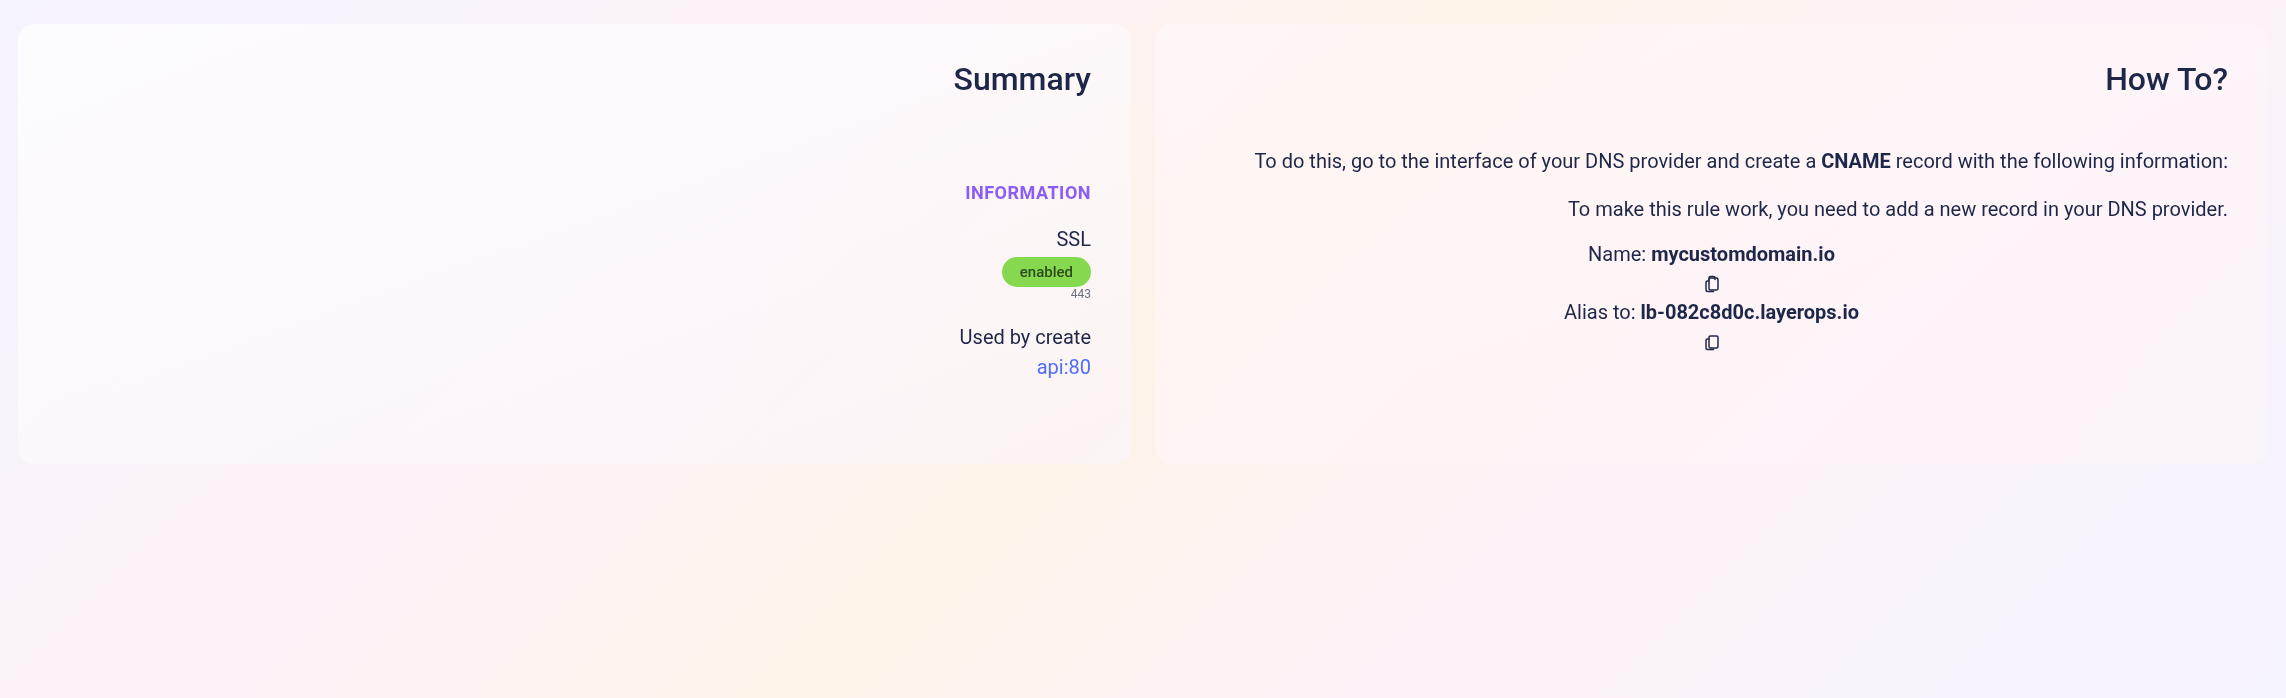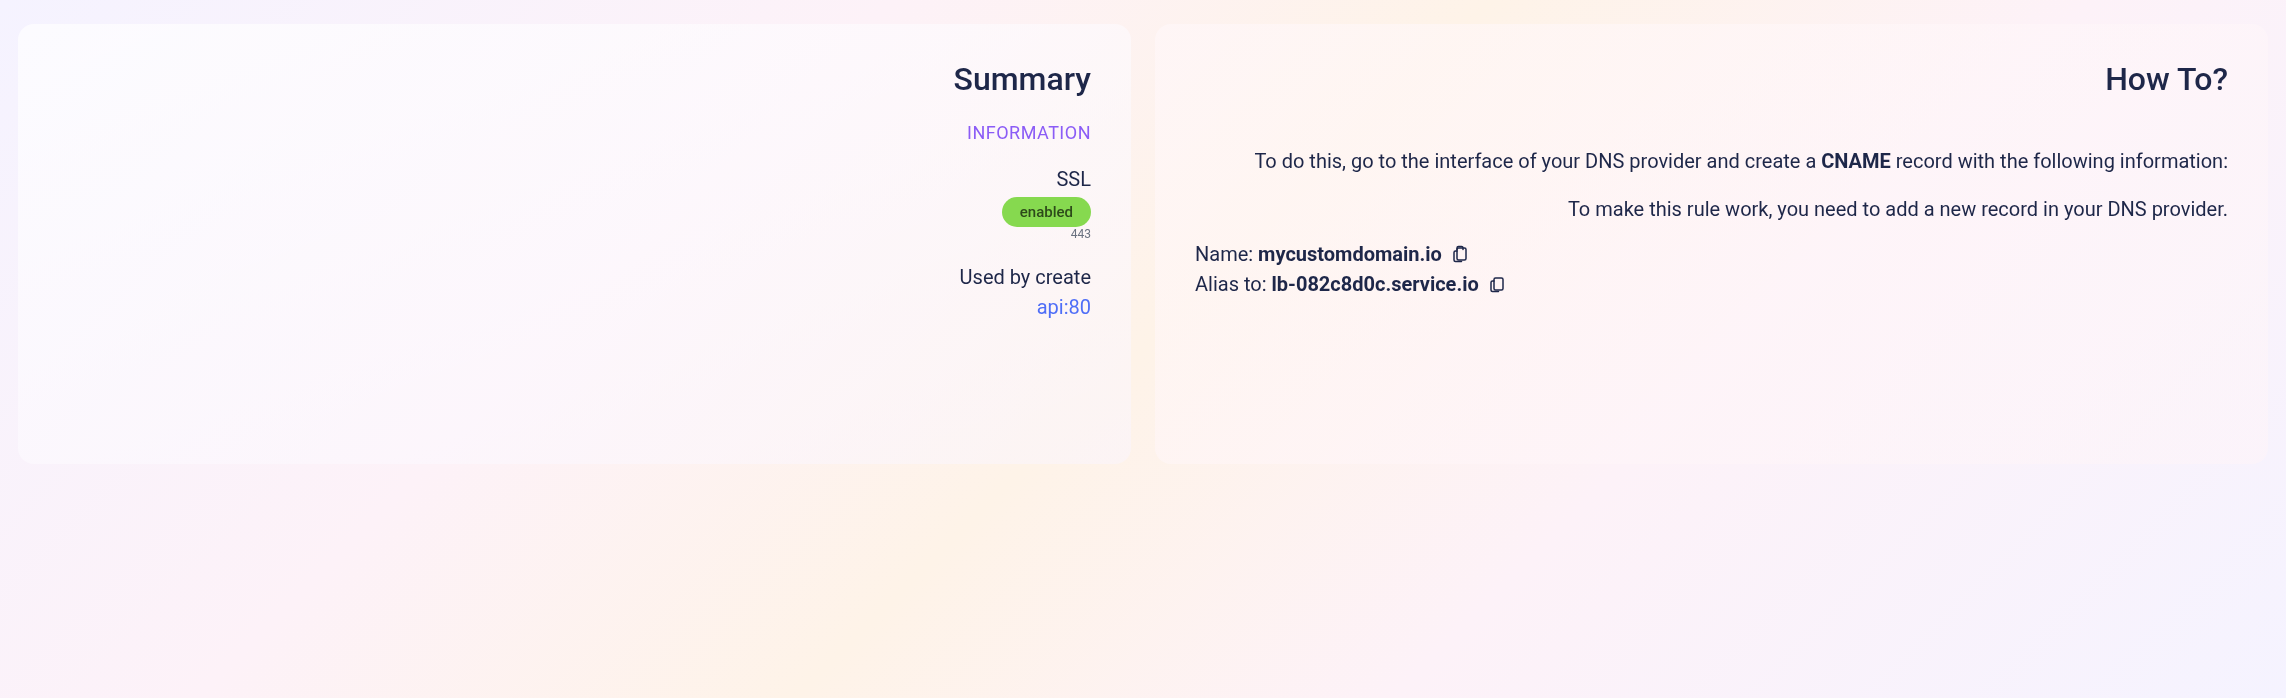--- a/index.html
+++ b/index.html
@@ -38,24 +38,24 @@
       font-weight: 500;
       color: #1e2749;
       margin-bottom: 0;
     }
     .card-right .card-title {
       margin-bottom: 48px;
       margin-left: 12px;
     }
     .section-header {
       font-size: 18px;
-      font-weight: 400;
+      font-weight: 700;
       color: #8b5cf6;
       letter-spacing: 0.5px;
-      margin-top: 24px;
+      margin-top: 84px;
       margin-bottom: 16px;
     }
     .field-label {
       font-size: 20px;
       color: #1e2749;
       margin-bottom: 6px;
       margin-top: 24px;
     }
     .field-label:first-of-type {
       margin-top: 0;
@@ -87,20 +87,21 @@
     .howto-text strong {
       font-weight: 700;
     }
     .record-line {
       font-size: 20px;
       color: #1e2749;
       margin-bottom: 6px;
       display: flex;
       align-items: center;
       gap: 8px;
+      flex-direction: column;
     }
     .record-line strong {
       font-weight: 700;
     }
     .copy-icon {
       display: inline-flex;
       align-items: center;
       justify-content: center;
       width: 20px;
       height: 20px;
@@ -146,21 +147,21 @@
         <svg viewBox="0 0 24 24" fill="none" stroke="currentColor" stroke-width="2" stroke-linecap="round" stroke-linejoin="round">
           <rect x="8" y="4" width="12" height="16" rx="2"></rect>
           <path d="M16 4V2a2 2 0 0 0-2-2h-4a2 2 0 0 0-2 2v2" transform="translate(0,2)"></path>
           <path d="M8 8H6a2 2 0 0 0-2 2v10a2 2 0 0 0 2 2h8"></path>
         </svg>
       </span>
     </div>
 
     <div class="record-line">
       <span>
-        <span>Alias to: </span><strong>lb-082c8d0c.service.io</strong>
+        <span>Alias to: </span><strong>lb-082c8d0c.layerops.io</strong>
       </span>
       <span class="copy-icon">
         <svg viewBox="0 0 24 24" fill="none" stroke="currentColor" stroke-width="2" stroke-linecap="round" stroke-linejoin="round">
           <rect x="8" y="4" width="12" height="16" rx="2"></rect>
           <path d="M8 8H6a2 2 0 0 0-2 2v10a2 2 0 0 0 2 2h8"></path>
         </svg>
       </span>
     </div>
   </div>
 </div>

